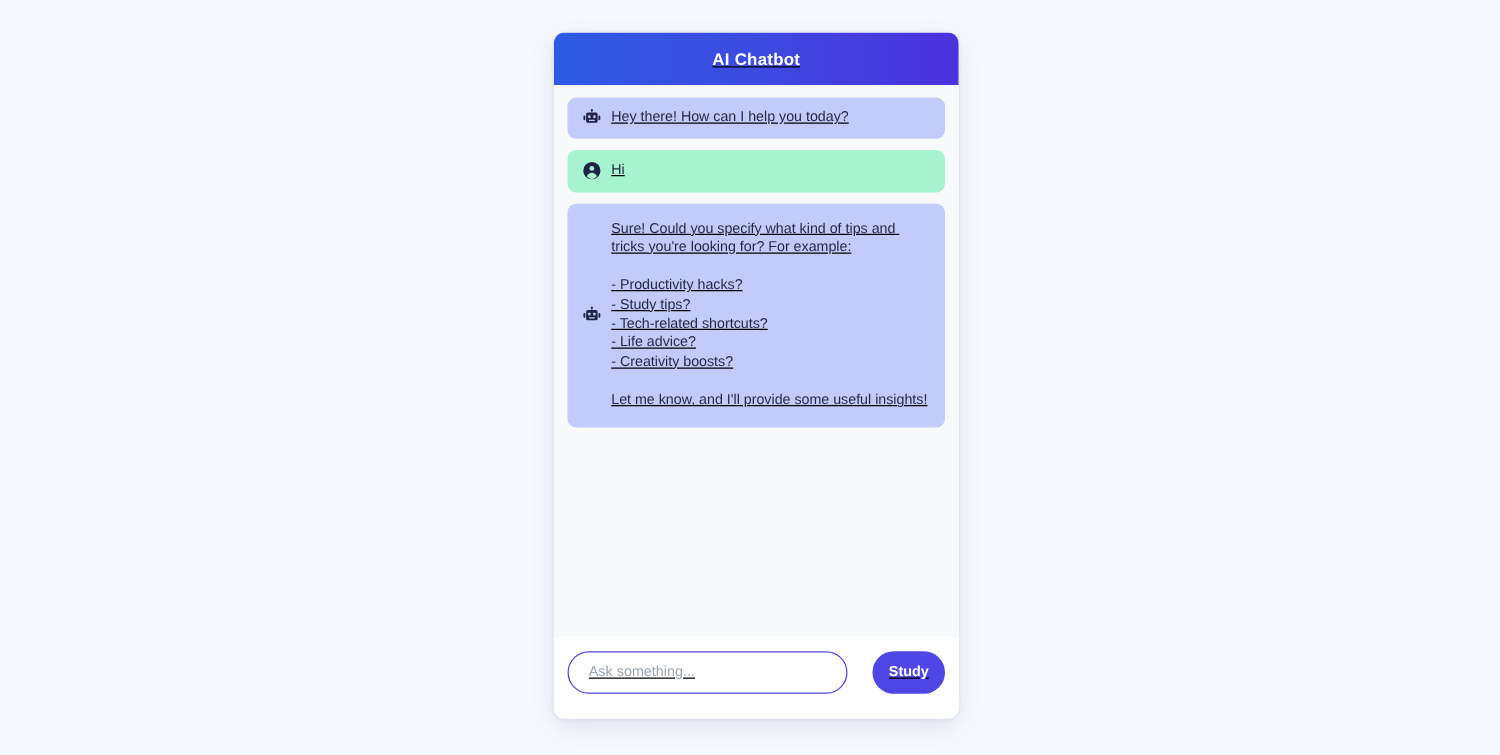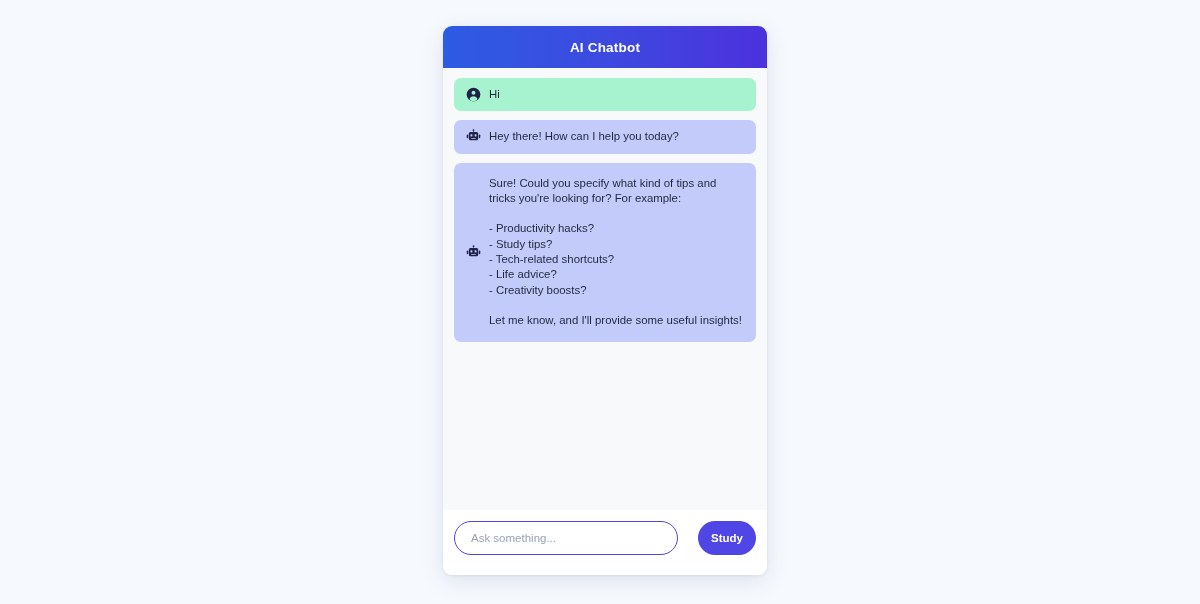--- a/index.html
+++ b/index.html
@@ -31,20 +31,21 @@
     top: 26px;
     width: 324px;
     height: 549px;
     background: #ffffff;
     border-radius: 9px;
     box-shadow: 0 6px 22px rgba(70, 80, 140, 0.13),
                 0 1px 3px rgba(70, 80, 140, 0.10);
     display: flex;
     flex-direction: column;
     overflow: hidden;
+    text-decoration: underline;
   }
 
   
   .chat-header {
     height: 42px;
     flex: 0 0 42px;
     background: linear-gradient(90deg, #2d5be3 0%, #3b4ce0 45%, #4c31dc 100%);
     display: flex;
     align-items: center;
     justify-content: center;
@@ -155,48 +156,48 @@
 
 <div class="page">
 
   <div class="chat-card">
 
     <div class="chat-header">
       <div class="chat-header-title">AI Chatbot</div>
     </div>
 
     <div class="chat-body">
-
-      <div class="msg user">
-        <span class="msg-icon">
-          <svg viewBox="0 0 24 24" fill="none">
-            <circle cx="12" cy="12" r="11" fill="#1f2348"></circle>
-            <circle cx="12" cy="9.2" r="3.1" fill="#a7f3cf"></circle>
-            <path d="M5.6 19.4c1.1-3.1 3.6-4.6 6.4-4.6s5.3 1.5 6.4 4.6A10.9 10.9 0 0 1 12 23a10.9 10.9 0 0 1-6.4-3.6Z" fill="#a7f3cf"></path>
-          </svg>
-        </span>
-        <span class="msg-text">Hi</span>
-      </div>
 
       <div class="msg bot">
         <span class="msg-icon">
           <svg viewBox="0 0 24 24" fill="#1f2348">
             <rect x="11.3" y="1.5" width="1.4" height="3" rx="0.7"></rect>
             <circle cx="12" cy="1.7" r="1.4"></circle>
             <rect x="4.6" y="4.8" width="14.8" height="13.2" rx="2.4"></rect>
             <rect x="7.2" y="8.4" width="3" height="3.4" rx="0.6" fill="#c3cbfa"></rect>
             <rect x="13.8" y="8.4" width="3" height="3.4" rx="0.6" fill="#c3cbfa"></rect>
             <rect x="8.2" y="14.2" width="7.6" height="1.5" rx="0.7" fill="#c3cbfa"></rect>
             <rect x="1.2" y="8.6" width="2.4" height="6" rx="1.2"></rect>
             <rect x="20.4" y="8.6" width="2.4" height="6" rx="1.2"></rect>
           </svg>
         </span>
         <span class="msg-text">Hey there! How can I help you today?</span>
       </div>
 
+      <div class="msg user">
+        <span class="msg-icon">
+          <svg viewBox="0 0 24 24" fill="none">
+            <circle cx="12" cy="12" r="11" fill="#1f2348"></circle>
+            <circle cx="12" cy="9.2" r="3.1" fill="#a7f3cf"></circle>
+            <path d="M5.6 19.4c1.1-3.1 3.6-4.6 6.4-4.6s5.3 1.5 6.4 4.6A10.9 10.9 0 0 1 12 23a10.9 10.9 0 0 1-6.4-3.6Z" fill="#a7f3cf"></path>
+          </svg>
+        </span>
+        <span class="msg-text">Hi</span>
+      </div>
+
 
       <div class="msg bot block">
         <span class="msg-icon">
           <svg viewBox="0 0 24 24" fill="#1f2348">
             <rect x="11.3" y="1.5" width="1.4" height="3" rx="0.7"></rect>
             <circle cx="12" cy="1.7" r="1.4"></circle>
             <rect x="4.6" y="4.8" width="14.8" height="13.2" rx="2.4"></rect>
             <rect x="7.2" y="8.4" width="3" height="3.4" rx="0.6" fill="#c3cbfa"></rect>
             <rect x="13.8" y="8.4" width="3" height="3.4" rx="0.6" fill="#c3cbfa"></rect>
             <rect x="8.2" y="14.2" width="7.6" height="1.5" rx="0.7" fill="#c3cbfa"></rect>

